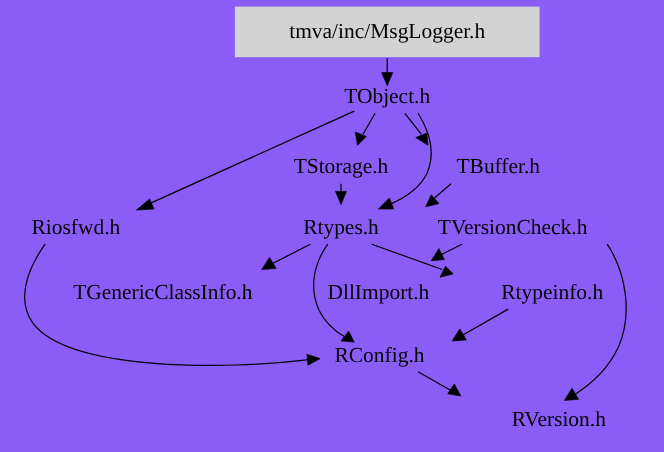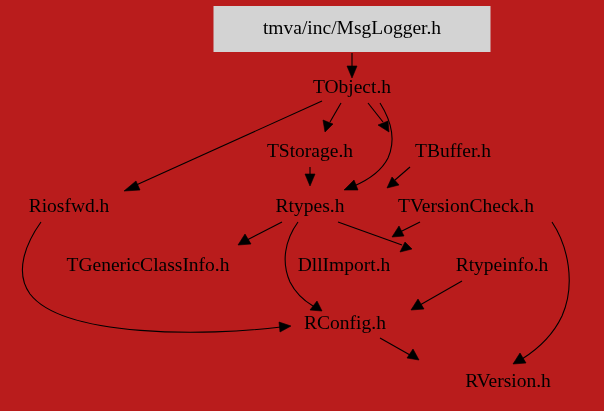--- a/index.html
+++ b/index.html
@@ -4,21 +4,21 @@
 <style>
   html, body {
     margin: 0;
     padding: 0;
     background: #ffffff;
   }
   #graph-root {
     position: relative;
     width: 604px;
     height: 411px;
-    background: #b91c1c;
+    background: #8b5cf6;
     overflow: hidden;
     font-family: "Liberation Serif", "DejaVu Serif", serif;
   }
   #graph-svg {
     position: absolute;
     left: 0;
     top: 0;
     width: 604px;
     height: 411px;
   }

